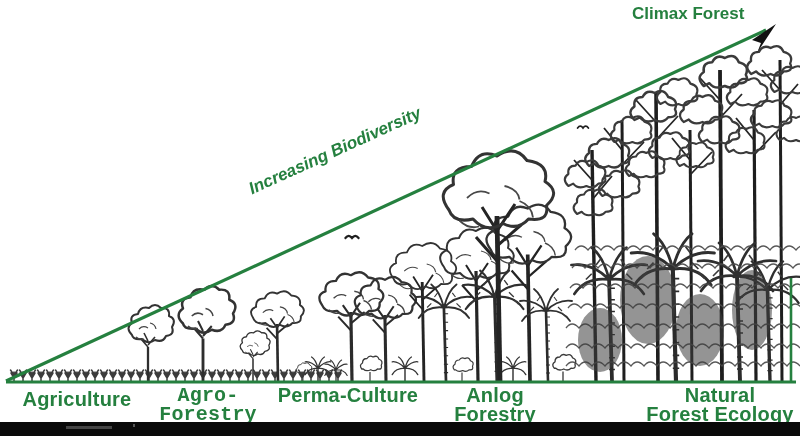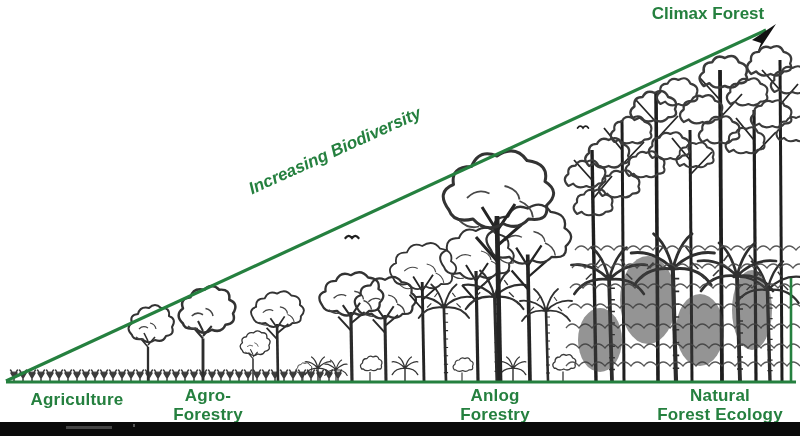--- a/index.html
+++ b/index.html
@@ -25,42 +25,41 @@
     top: 0;
     width: 800px;
     height: 436px;
     display: block;
   }
   .label-text {
     position: absolute;
     color: #25803f;
     font-family: "Liberation Sans", sans-serif;
     font-weight: bold;
-    font-size: 17px;
+    font-size: 20px;
     line-height: 19px;
     text-align: center;
     letter-spacing: 0.2px;
     white-space: pre-line;
     user-select: none;
   }
   #label-agriculture { left: 2px;  top: 390px; width: 150px; }
-  #label-agroforestry { left: 148px; top: 386px; width: 120px; }
+  #label-agroforestry { left: 148px; top: 386px; width: 120px; font-family: Liberation Mono, monospace; }
   #label-permaculture { left: 258px; top: 386px; width: 180px; }
   #label-anlog       { left: 420px; top: 386px; width: 150px; text-align: center; }
   #label-natural     { left: 630px; top: 386px; width: 180px; }
   #label-climax {
     position: absolute;
     left: 632px;
     top: 4px;
     width: 152px;
     color: #25803f;
     font-family: "Liberation Sans", sans-serif;
     font-weight: bold;
     font-size: 17px;
-    text-align: center;
     white-space: nowrap;
     user-select: none;
   }
   #label-biodiversity {
     position: absolute;
     left: 250px;
     top: 180px;
     color: #25803f;
     font-family: "Liberation Sans", sans-serif;
     font-weight: bold;
@@ -496,20 +495,21 @@
 
       <path d="M776 24 L752 40 L761 43 L757 53 Z" fill="#111111"></path>
     </g>
   </svg>
 
   <div class="label-text" id="label-agriculture">Agriculture</div>
 
   <div class="label-text" id="label-agroforestry">Agro-
 Forestry</div>
 
+  <div class="label-text" id="label-permaculture">Perma-Culture</div>
 
   <div class="label-text" id="label-anlog">Anlog
 Forestry</div>
 
   <div class="label-text" id="label-natural">Natural
 Forest Ecology</div>
 
   <div id="label-climax">Climax Forest</div>
 
   <div id="label-biodiversity">Increasing Biodiversity</div>

